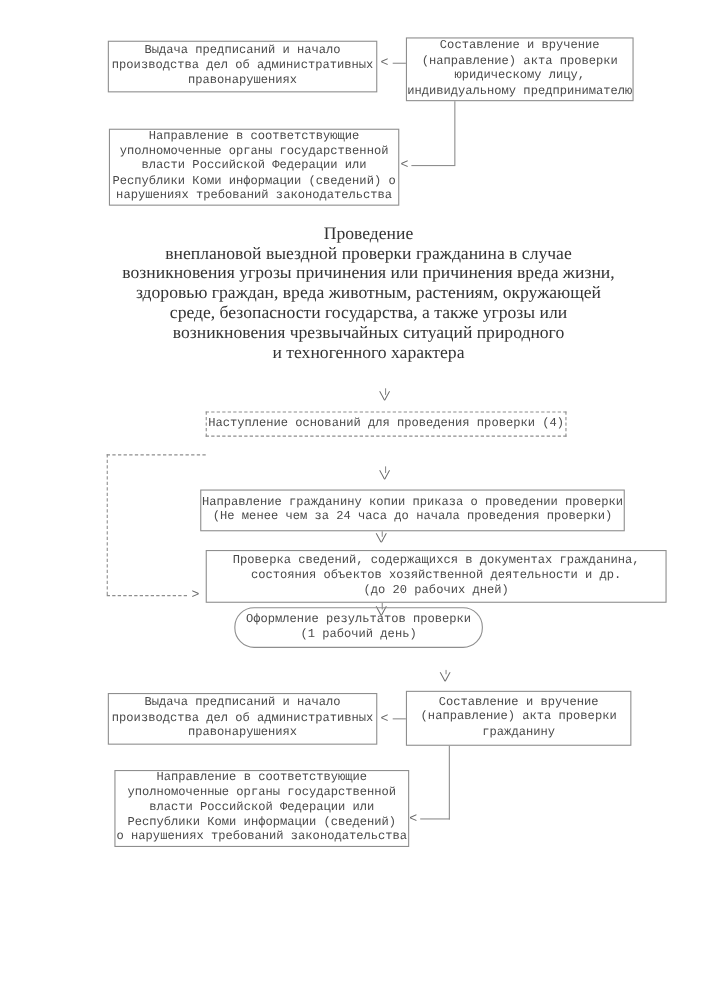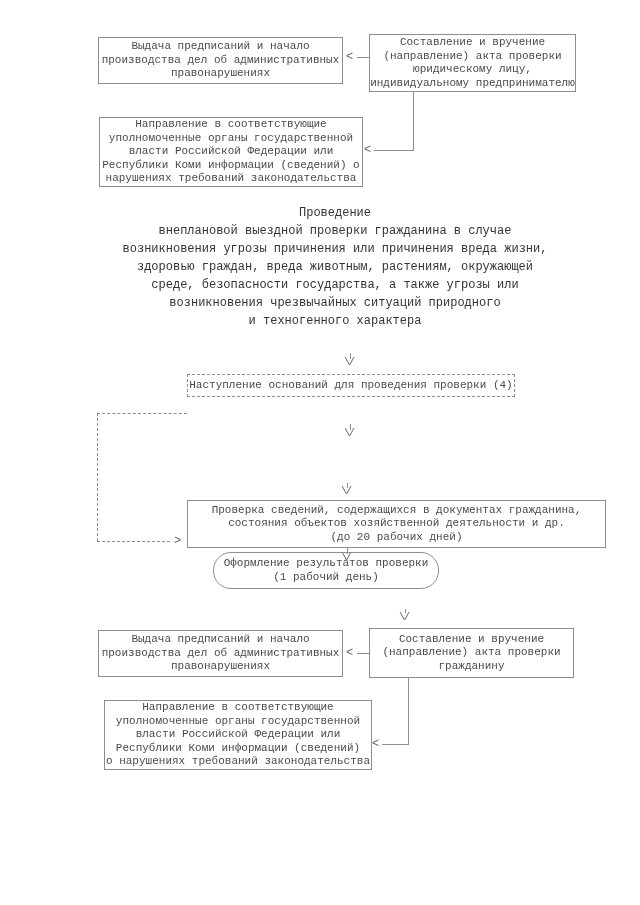--- a/index.html
+++ b/index.html
@@ -4,21 +4,21 @@
 <style>
   html,body { margin:0; padding:0; }
   body { background:#ffffff; }
   .page { position:relative; width:640px; height:905px; background:#ffffff; overflow:hidden;
           font-family:"Liberation Sans", sans-serif; }
   .box { position:absolute; box-sizing:border-box; border:1px solid #8e8e8e; color:#4a4a4a;
          font-family:Liberation Mono, monospace; font-size:11px; line-height:13.5px;
          text-align:center; white-space:pre-line; display:flex; align-items:center;
          justify-content:center; }
   .box.dashed { border-style:dashed; }
-  .title { position:absolute; font-family:Liberation Mono, monospace; font-size:12px;
+  .title { position:absolute; font-family:Liberation Serif, serif; font-size:16px;
            line-height:18px; color:#343434; text-align:center; white-space:pre-line; }
   .hline { position:absolute; height:1px; background:#8e8e8e; }
   .vline { position:absolute; width:1px; background:#8e8e8e; }
   .hdash { position:absolute; height:0; border-top:1px dashed #8e8e8e; }
   .vdash { position:absolute; width:0; border-left:1px dashed #8e8e8e; }
   .glyph { position:absolute; font-family:"Liberation Mono", monospace; color:#666666; }
   .arrow-down { font-size:11px; letter-spacing:-2px; line-height:11px; }
   .arrow-side { font-size:12px; line-height:12px; }
 </style>
 </head>
@@ -58,20 +58,22 @@
 
   <div class="box dashed" style="left:187px; top:330px; width:328px; height:23px;margin-top:44px;">Наступление оснований для проведения проверки (4)</div>
 
   <div class="vline" style="left:350px; top:353px; height:6px;"></div>
   <span class="glyph arrow-down" style="left:344px; top:357px;">\/</span>
 
 
   <div class="vline" style="left:350px; top:424px; height:6px;"></div>
   <span class="glyph arrow-down" style="left:344px; top:428px;">\/</span>
 
+  <div class="box" style="left:182px; top:445px; width:386px; height:38px;">Направление гражданину копии приказа о проведении проверки
+(Не менее чем за 24 часа до начала проведения проверки)</div>
 
   <div class="vline" style="left:347px; top:483px; height:5px;"></div>
   <span class="glyph arrow-down" style="left:341px; top:486px;">\/</span>
 
   <div class="box" style="left:187px; top:500px; width:419px; height:48px;">Проверка сведений, содержащихся в документах гражданина,
 состояния объектов хозяйственной деятельности и др.
 (до 20 рабочих дней)</div>
 
   <div class="hdash" style="left:97px; top:413px; width:90px;"></div>
   <div class="vdash" style="left:97px; top:413px; height:128px;"></div>

